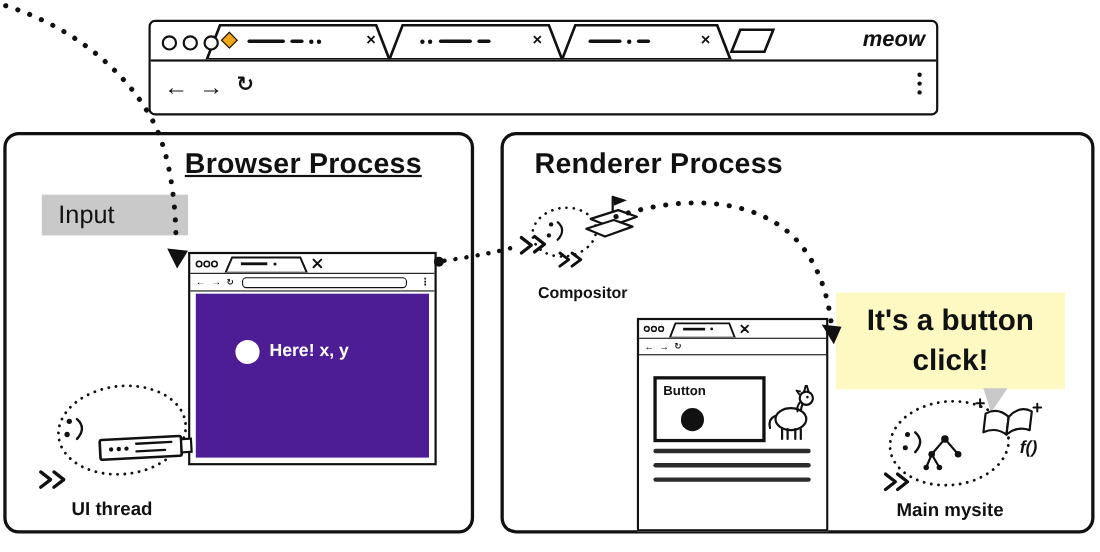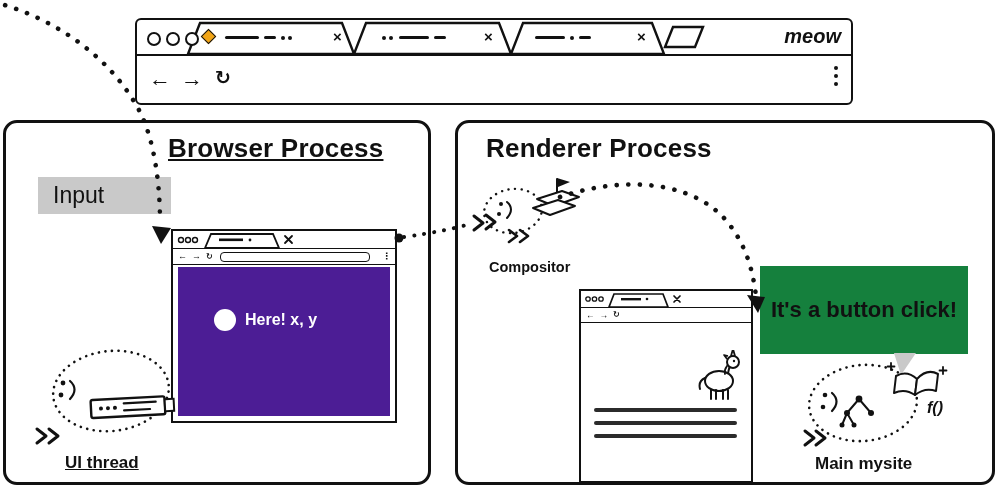--- a/index.html
+++ b/index.html
@@ -26,22 +26,22 @@
   .graylabel{background:#c9c9c9;font-size:23px;font-weight:500;display:flex;align-items:center;position:absolute;}
   
   .miniwin{border:2.5px solid #111;background:#fff;position:absolute;}
   .ministrip{border-bottom:1.8px solid #111;position:relative;overflow:hidden;}
   .mininav{border-bottom:1.8px solid #111;display:flex;align-items:center;gap:5px;}
   .mininav .g{font-weight:700;line-height:1;}
   .miniaddr{border:1.5px solid #111;border-radius:4px;background:#fff;}
   .minicontent{background:#4c1d95;position:absolute;}
   .heretext{color:#fff;font-weight:700;font-size:16px;white-space:nowrap;}
   .whitecircle{width:22px;height:22px;border-radius:50%;background:#fff;flex:0 0 auto;}
-  .bubble{background:#15803d;display:flex;align-items:center;justify-content:center;text-align:center;
-          font-size:22px;font-weight:600;line-height:1.32;position:absolute;padding:0 10px;}
+  .bubble{background:#fef9c3;display:flex;align-items:center;justify-content:center;text-align:center;
+          font-size:27px;font-weight:600;line-height:1.32;position:absolute;padding:0 10px;}
   .bubbletail{width:0;height:0;border-left:11px solid transparent;border-right:11px solid transparent;
               border-top:22px solid #c9c9c9;position:absolute;transform:skewX(-10deg);}
   .threadlabel{font-weight:700;font-size:17px;position:absolute;white-space:nowrap;}
   .smalllabel{font-weight:700;font-size:14.5px;position:absolute;white-space:nowrap;}
   .buttonbox{border:3px solid #111;background:#fff;position:absolute;}
   .btnlabel{font-weight:700;font-size:12px;display:block;padding:3px 0 0 6px;}
   .blackcircle{background:#111;border-radius:50%;position:absolute;}
   .bar{background:#2b2b2b;border-radius:2px;position:absolute;}
   .fn{font-style:italic;font-weight:700;font-size:16px;position:absolute;}
   svg{display:block;}
@@ -138,21 +138,21 @@
       <g transform="rotate(-3 100 67)">
         <rect x="60" y="57" width="74" height="18" rx="2" fill="#fff" stroke="#111" stroke-width="2.4"></rect>
         <circle cx="70" cy="66" r="2" fill="#111"></circle>
           <circle cx="77" cy="66" r="2" fill="#111"></circle>
           <circle cx="84" cy="66" r="2" fill="#111"></circle>
         <path d="M93 62 h32 M93 69 h26" stroke="#111" stroke-width="2.2" stroke-linecap="round"></path>
         <rect x="134" y="60" width="9" height="12" fill="#fff" stroke="#111" stroke-width="2"></rect>
       </g>
       <path d="M6 88 l9 7 l-9 7 M18 88 l9 7 l-9 7" fill="none" stroke="#111" stroke-width="3" stroke-linecap="round" stroke-linejoin="round"></path>
     </svg>
-    <span class="threadlabel" style="left:59px;top:330px;text-decoration:underline;">UI thread</span>
+    <span class="threadlabel" style="left:59px;top:330px;">UI thread</span>
   </div>
 
   <div class="abs procbox" style="left:455px;top:120px;width:540px;height:365px;">
     <span class="proctitle" style="left:28px;top:10px;">Renderer Process</span>
 
     <svg class="abs" style="left:23px;top:52px;" width="105" height="70" viewBox="0 0 105 70">
       <ellipse cx="32" cy="36" rx="29" ry="22" fill="none" stroke="#111" stroke-width="2.4" stroke-dasharray="0.1 6.5" stroke-linecap="round" transform="rotate(-8 32 36)"></ellipse>
       <g>
         <circle cx="20" cy="29" r="2" fill="#111"></circle>
         <circle cx="18" cy="39" r="2" fill="#111"></circle>
@@ -179,20 +179,24 @@
           <circle cx="66" cy="8" r="1.3" fill="#111"></circle>
           <path d="M93 5 l6 6 M99 5 l-6 6" stroke="#111" stroke-width="1.7" stroke-linecap="round"></path>
         </svg>
       </div>
       <div class="mininav" style="height:14px;padding-left:5px;">
         <span class="g" style="font-size:8.5px;">←</span>
         <span class="g" style="font-size:8.5px;">→</span>
         <span class="g" style="font-size:8px;">↻</span>
       </div>
       <div class="abs" style="left:0;right:0;top:33px;bottom:0;background:#fff;">
+        <div class="buttonbox" style="left:13px;top:18px;width:96px;height:54px;">
+          <span class="btnlabel">Button</span>
+          <div class="blackcircle" style="left:22px;top:26px;width:21px;height:21px;"></div>
+        </div>
         <svg class="abs" style="left:116px;top:26px;" width="46" height="52" viewBox="0 0 46 52">
           <path d="M8 28 q-7 3 -5 11" fill="none" stroke="#111" stroke-width="2" stroke-linecap="round"></path>
           <ellipse cx="22" cy="31" rx="14" ry="10" fill="#fff" stroke="#111" stroke-width="2"></ellipse>
           <path d="M14 40 v9 M19 40 v9 M26 40 v9 M31 40 v9" stroke="#111" stroke-width="2" stroke-linecap="round"></path>
           <path d="M31 24 q1 -8 4 -11" fill="none" stroke="#111" stroke-width="2"></path>
           <circle cx="36" cy="12" r="6" fill="#fff" stroke="#111" stroke-width="2"></circle>
           <path d="M34 6 l2 -7 2 7" fill="none" stroke="#111" stroke-width="1.8" stroke-linejoin="round"></path>
           <path d="M30 9 l-3 -4 4 1" fill="none" stroke="#111" stroke-width="1.6" stroke-linejoin="round"></path>
           <circle cx="37" cy="11" r="1.2" fill="#111"></circle>
           <path d="M30 16 q-3 4 -2 8" fill="none" stroke="#111" stroke-width="1.8" stroke-linecap="round"></path>

